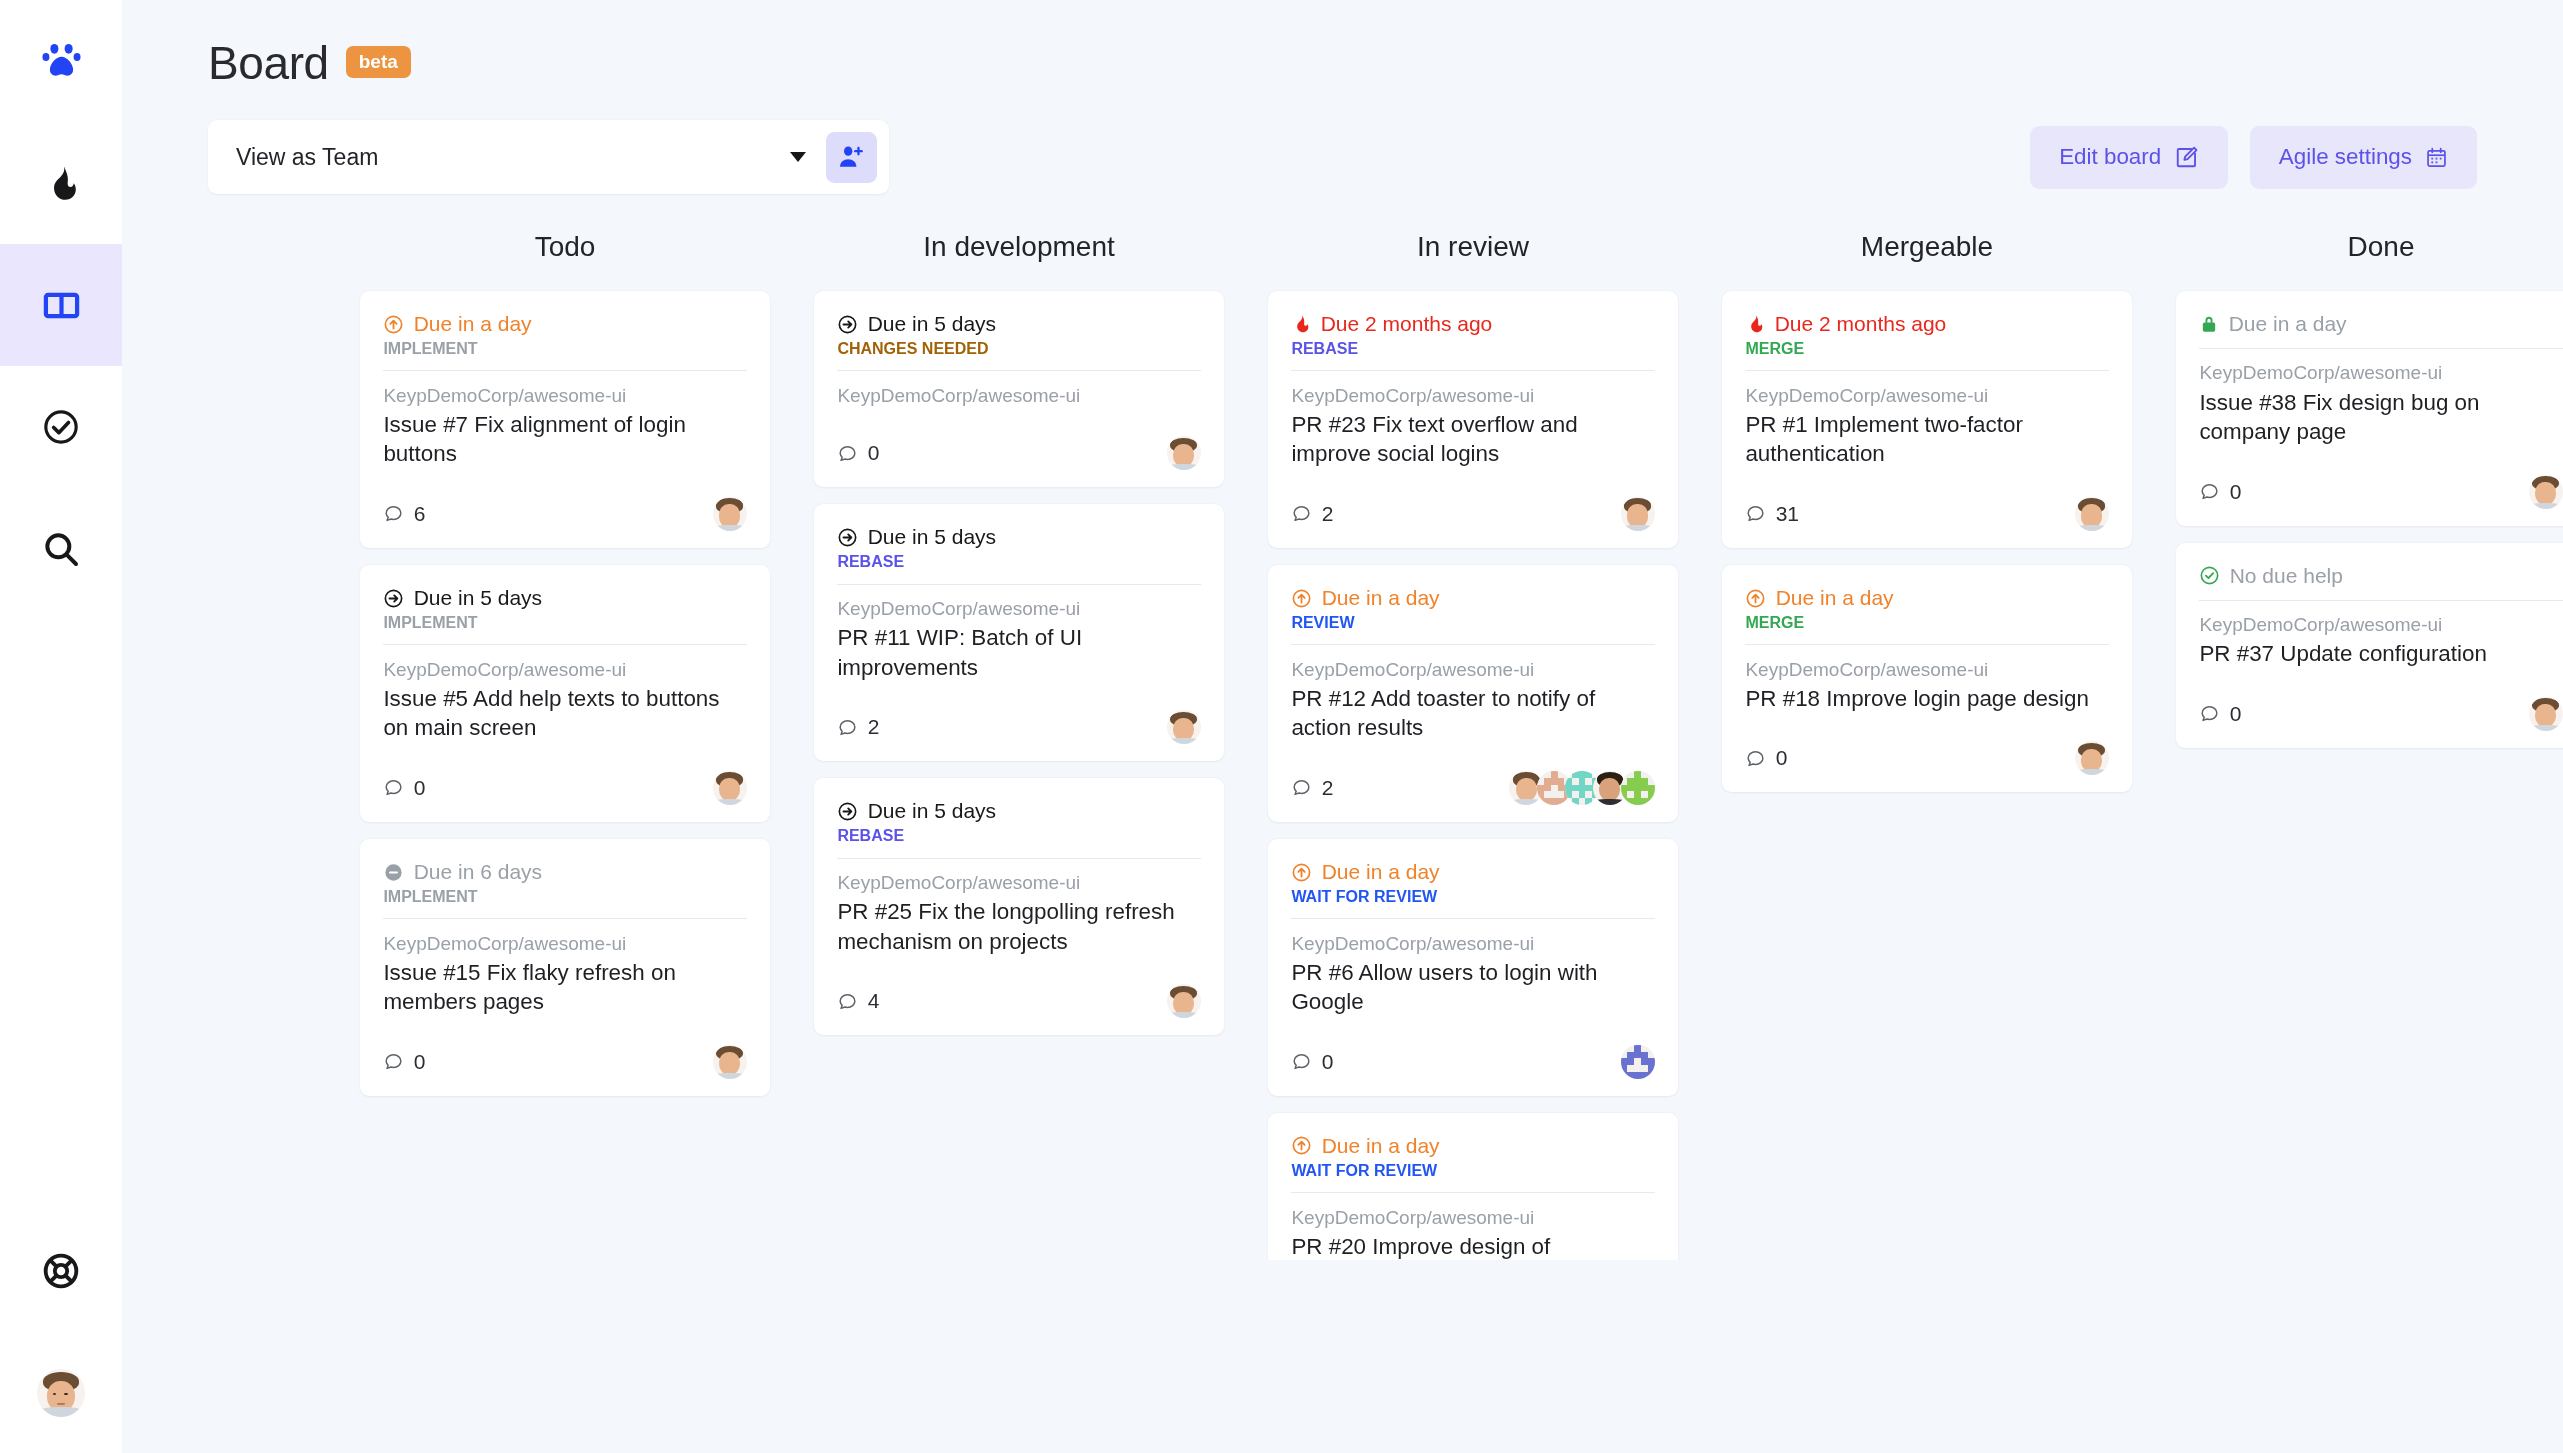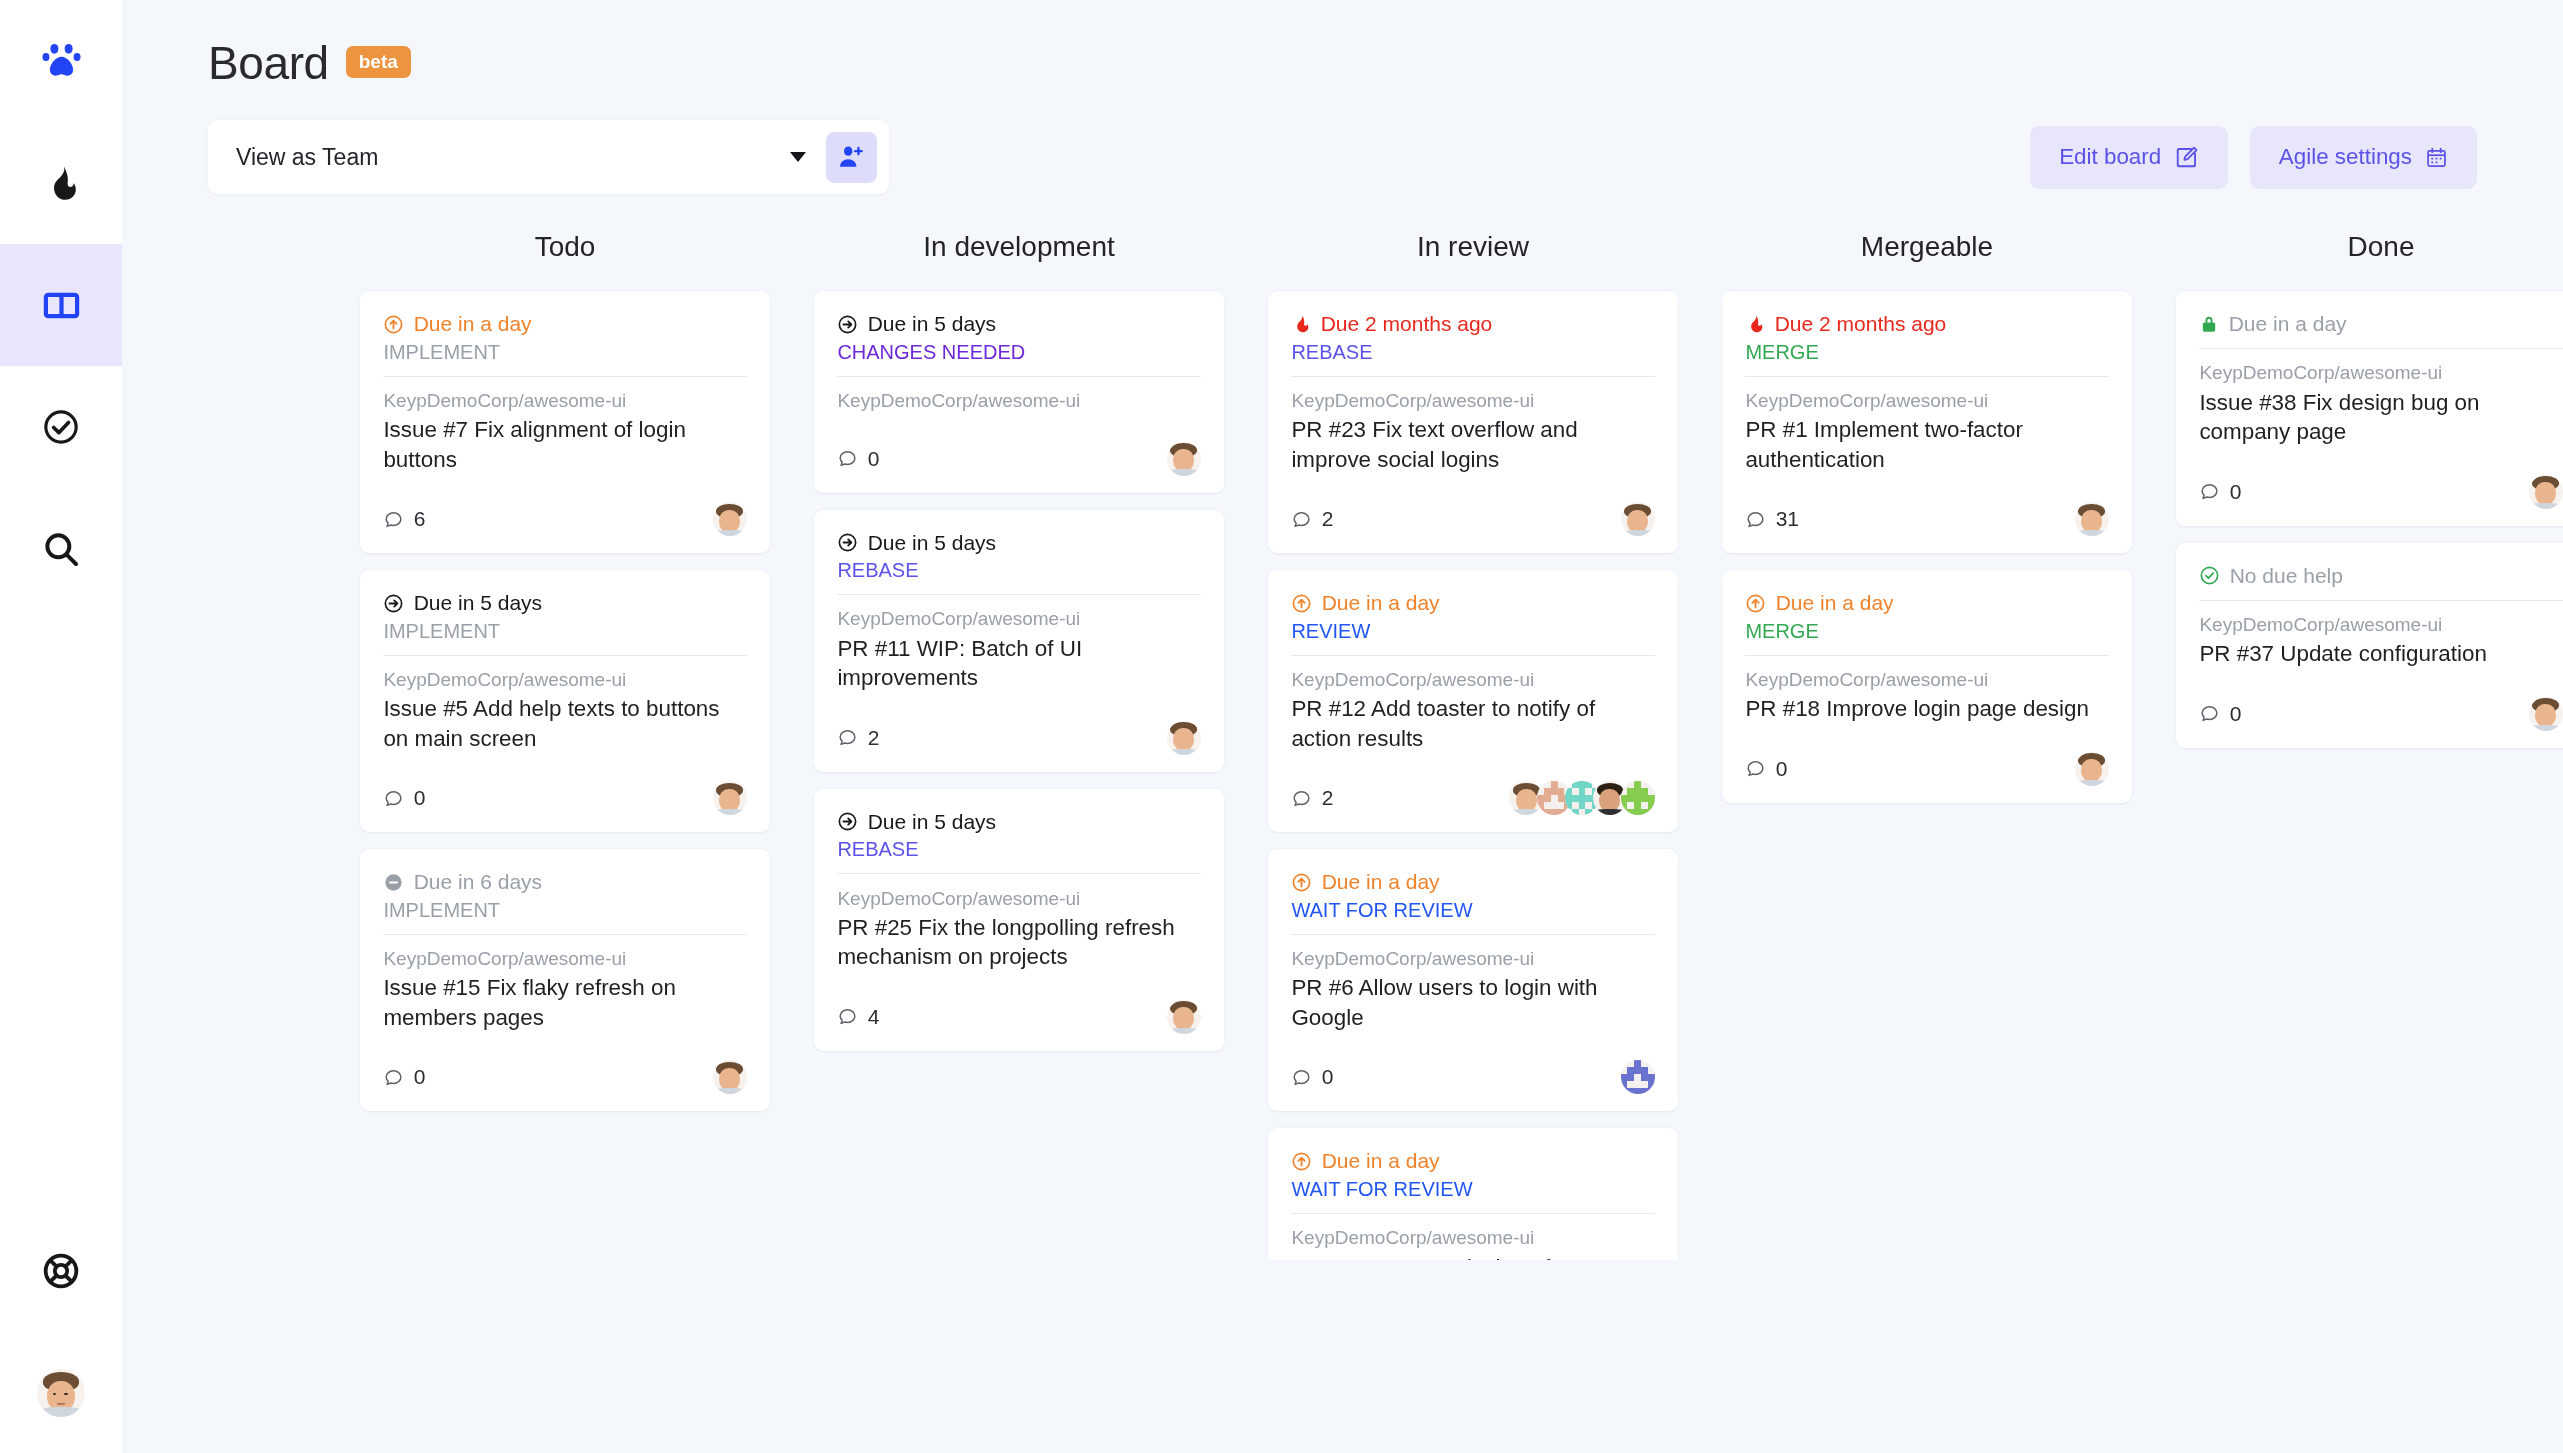--- a/index.html
+++ b/index.html
@@ -132,22 +132,23 @@
     padding: 20px 23px 17px 23px;
     margin-bottom: 17px;
     box-shadow: 0 0.8px 2.3px rgba(30,40,70,0.07);
   }
   .card-due {
     display: flex; align-items: center; gap: 9.3px;
     font-size: 21px; line-height: 1.25;
     margin-bottom: 1.5px;
   }
   .card-status {
-    font-size: 20px; line-height: 1.3;
+    font-size: 16px; line-height: 1.3;
     margin-bottom: 10.8px;
+    font-weight: bold;
   }
   .card-div {
     border-top: 0.8px solid #e7e9ee;
     margin: 0 0 12.3px 0;
   }
   .card-repo {
     font-size: 19px; color: #9aa0a8; line-height: 1.3;
   }
   .card-title {
     font-size: 22.4px; color: #1e2024; line-height: 1.32;
@@ -420,21 +421,21 @@
             <div class="card">
               <div class="card-due" style="color:#18181b">
       <span class="ico">
                   <svg width="21" height="21" viewBox="0 0 24 24" fill="none" stroke="#18181b" stroke-width="1.9">
                     <circle cx="12" cy="12" r="9.3"></circle>
                     <path d="M7.4 12h9M12.8 8.4l3.6 3.6-3.6 3.6" stroke-linecap="round" stroke-linejoin="round" stroke-width="2.1"></path>
                   </svg>
                 </span>
       <span>Due in 5 days</span>
               </div>
-              <div class="card-status" style="color:#6d28d9">CHANGES NEEDED</div>
+              <div class="card-status" style="color:#a16207">CHANGES NEEDED</div>
               <div class="card-div"></div>
               <div class="card-repo">KeypDemoCorp/awesome-ui</div>
               <div class="card-foot">
        <span class="comments">
          <span class="ico">
                     <svg width="21" height="21" viewBox="0 0 24 24" fill="none" stroke="#5d6269" stroke-width="1.7">
     <path d="M20.4 11.6c0 4-3.8 7.2-8.4 7.2-1 0-2-.15-2.9-.43l-4.5 1.5 1.35-3.6A6.85 6.85 0 0 1 3.6 11.6c0-4 3.8-7.2 8.4-7.2s8.4 3.2 8.4 7.2z" stroke-linejoin="round"></path>
                     </svg>
                   </span>
          <span>0</span>

